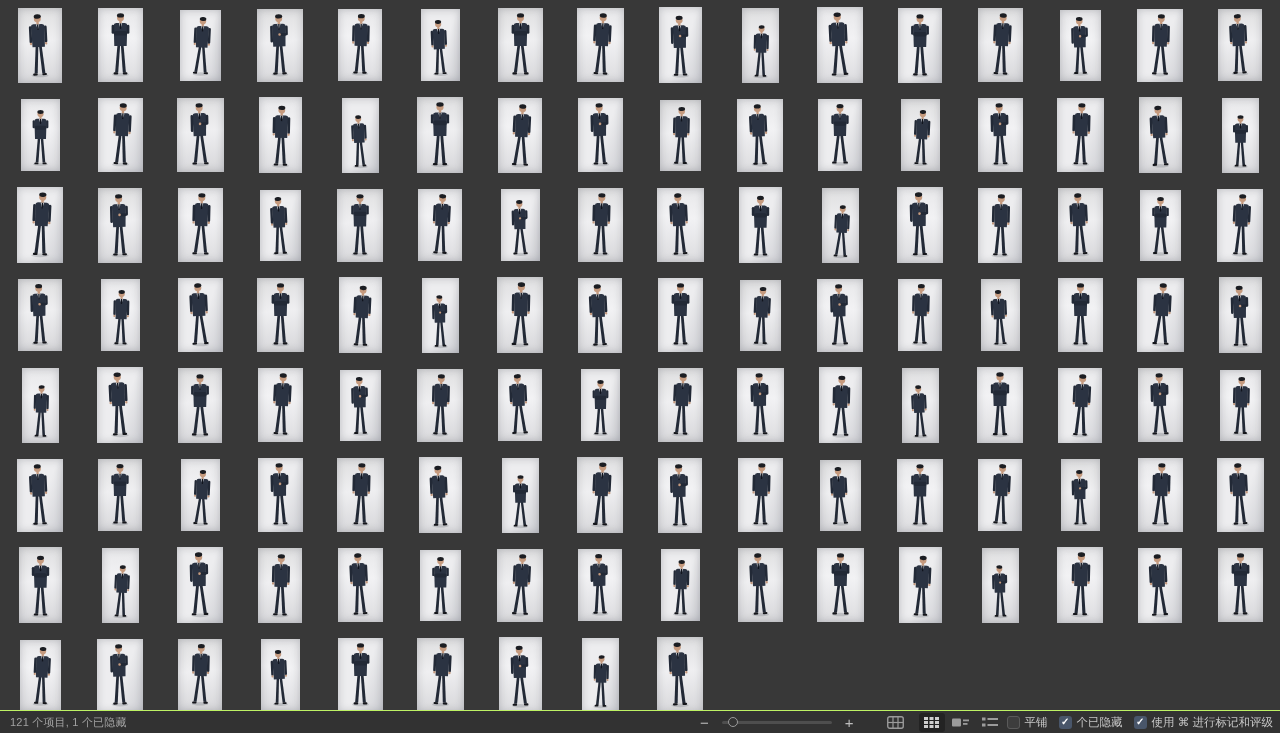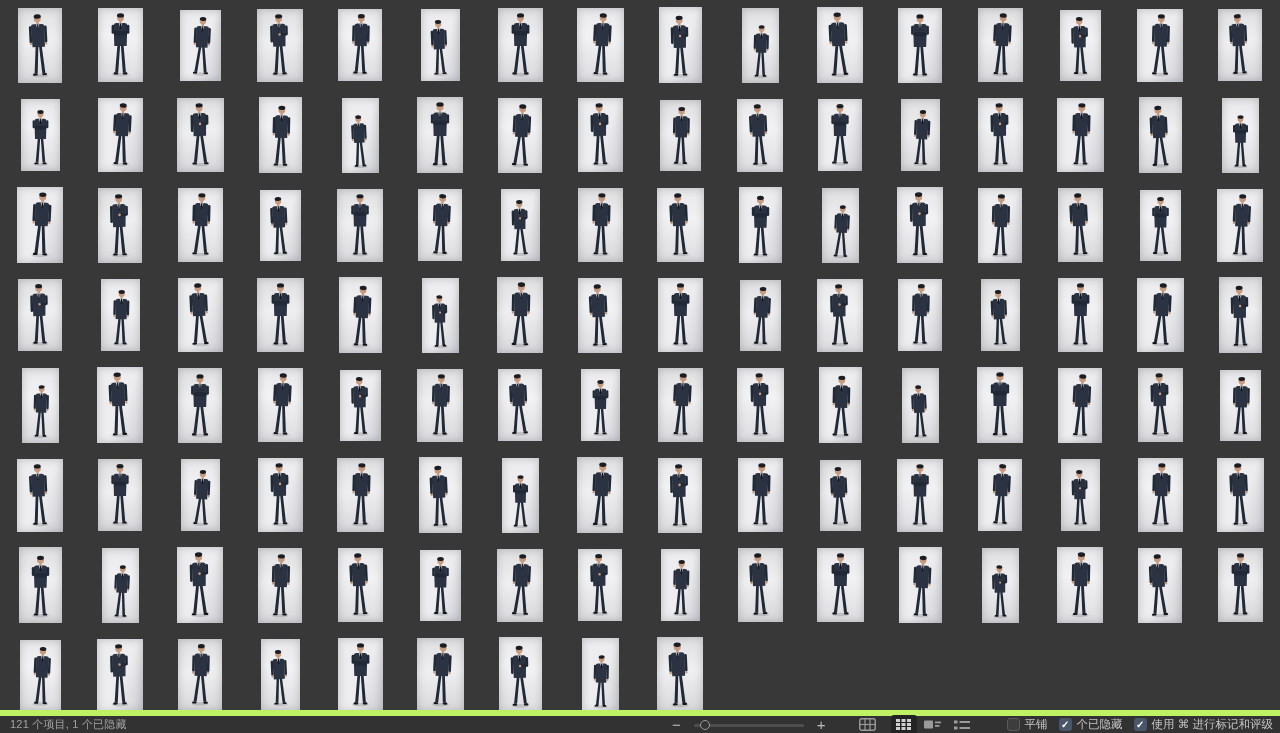--- a/index.html
+++ b/index.html
@@ -25,21 +25,21 @@
     cursor:pointer;
   }
   .thumb svg { display:block; width:100%; height:100%; }
   .g0 { background: linear-gradient(175deg,#dededf 0%,#efeff1 45%,#d6d6d9 100%); }
   .g1 { background: linear-gradient(185deg,#e7e7e9 0%,#f2f2f4 40%,#dbdbde 100%); }
   .g2 { background: linear-gradient(112deg,#ededef 55%,#cccdd2 100%); }
 
   
   .statusbar {
     position:absolute; left:0; bottom:0; width:1280px; height:23px;
-    background:#323232; border-top:6px solid #bef264;
+    background:#323232; border-top:1px solid #bef264;
     display:flex; align-items:center;
     color:#a9a9a9; font-size:11px;
   }
   .items-label { margin-left:10px; letter-spacing:0.2px; color:#a2a2a2; }
   .controls {
     margin-left:auto; margin-right:7px;
     display:flex; align-items:center; height:100%;
   }
   .zoom-btn {
     color:#bdbdbd; font-size:15px; line-height:1; padding:0 4px; cursor:pointer;
@@ -57,21 +57,21 @@
     border:1.5px solid #9a9a9a; border-radius:50%;
     background:#343434;
   }
   .viewbtns { display:flex; align-items:center; margin-left:22px; }
   .viewbtn {
     display:flex; align-items:center; justify-content:center;
     width:26px; height:19px; border-radius:3px; cursor:pointer; margin-left:3px;
   }
   .viewbtn.standalone { margin-right:7px; }
   .viewbtn.active { background:#232323; }
-  .checkgroups { display:flex; align-items:center; margin-left:32px; }
+  .checkgroups { display:flex; align-items:center; margin-left:4px; }
   .cbgroup { display:flex; align-items:center; margin-left:11px; cursor:pointer; }
   .cbgroup:first-child { margin-left:0; }
   .cb {
     width:13px; height:13px; border-radius:3px; margin-right:5px;
     background:#3d3d3d; border:1px solid #5a5a5a;
     display:flex; align-items:center; justify-content:center;
     color:#fff; font-size:10px; line-height:1; font-weight:bold;
   }
   .cb.checked { border:none; }
   .cb-label { color:#c6c6c6; font-size:11.5px; white-space:nowrap; }

